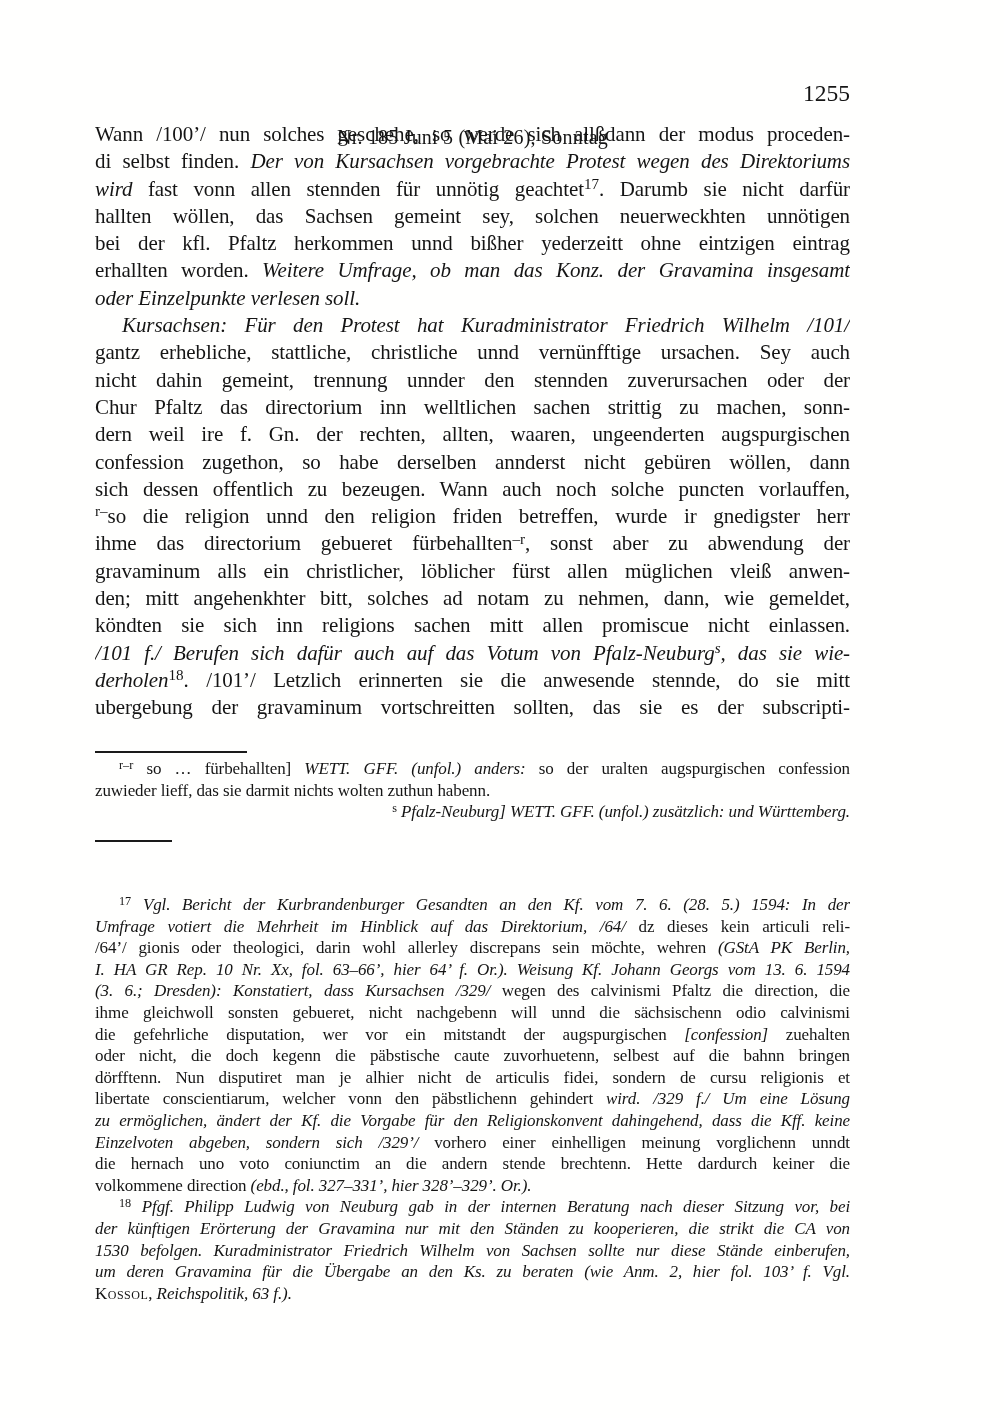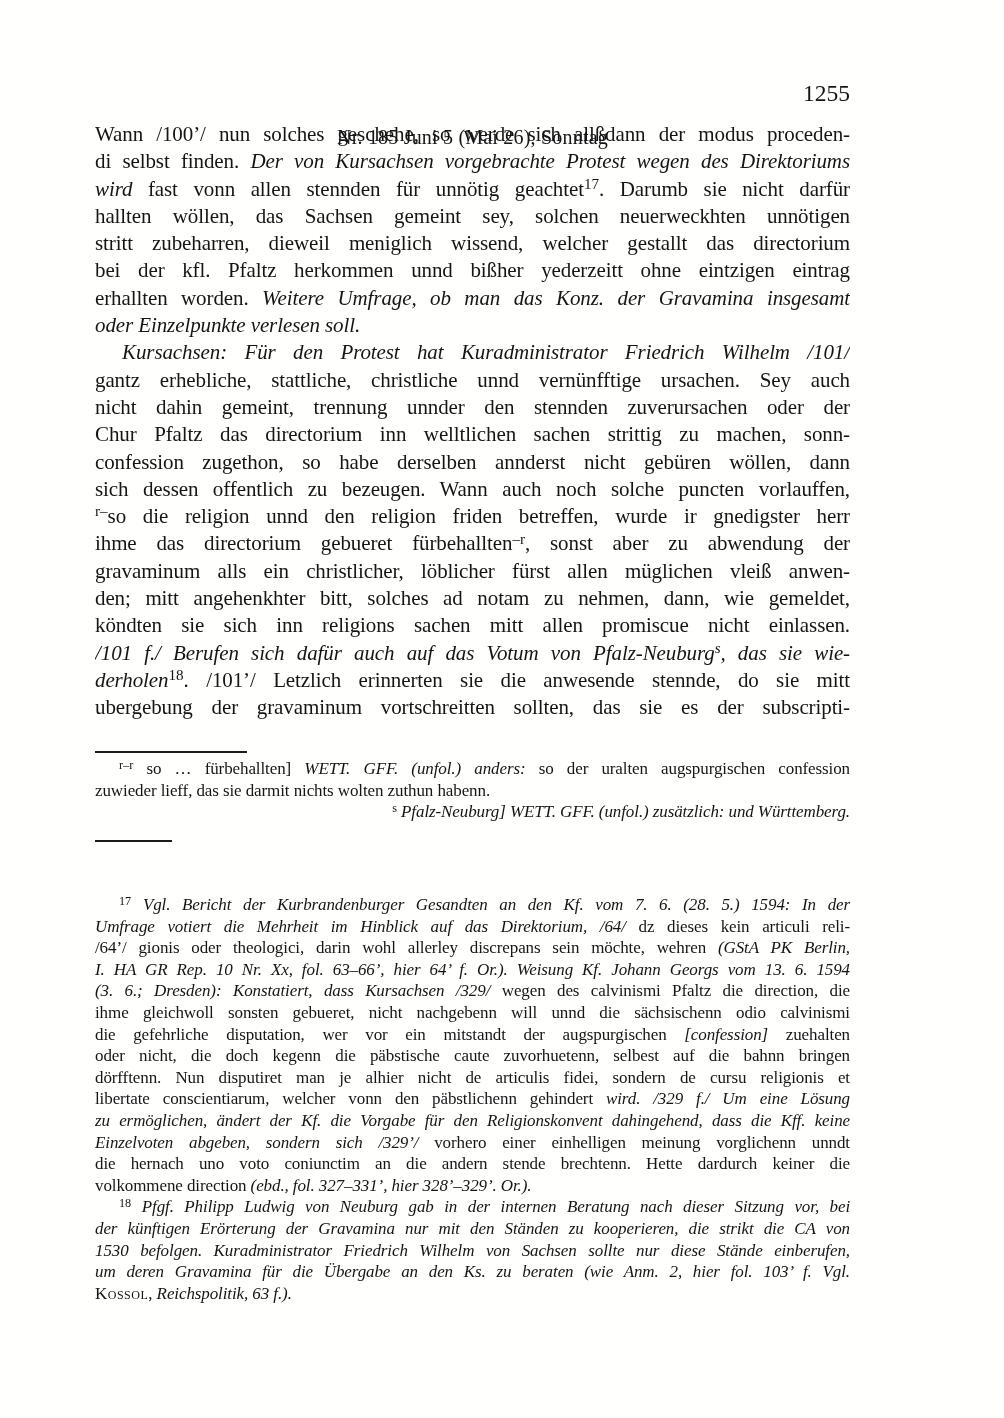--- a/index.html
+++ b/index.html
@@ -45,28 +45,28 @@
     <div class="pagehead">
       <span class="runhead">Nr. 185 Juni 5 (Mai 26), Sonntag</span>
       <span class="pagenum">1255</span>
     </div>
 
     <div class="body-text bl">
         <div class="ln j"><span class="st-r">Wann /100’/ nun solches geschehe, so werde sich allßdann der modus proceden-</span></div>
         <div class="ln j"><span class="st-r">di selbst finden. </span><span class="st-i">Der von Kursachsen vorgebrachte Protest wegen des Direktoriums</span></div>
         <div class="ln j"><span class="st-i">wird</span><span class="st-r"> fast vonn allen stennden für unnötig geachtet</span><span class="st-p">17</span><span class="st-r">. Darumb sie nicht darfür</span></div>
         <div class="ln j"><span class="st-r">hallten wöllen, das Sachsen gemeint sey, solchen neuerweckhten unnötigen</span></div>
-        <div class="ln j"><span class="st-r">stritt zubeharren, dieweil meniglich wissend, welcher gestallt das directorium</span></div>
         <div class="ln j"><span class="st-r">bei der kfl. Pfaltz herkommen unnd bißher yederzeitt ohne eintzigen eintrag</span></div>
         <div class="ln j"><span class="st-r">erhallten worden. </span><span class="st-i">Weitere Umfrage, ob man das Konz. der Gravamina insgesamt</span></div>
         <div class="ln"><span class="st-i">oder Einzelpunkte verlesen soll.</span></div>
         <div class="ln j ind"><span class="st-i">Kursachsen: Für den Protest hat Kuradministrator Friedrich Wilhelm /101/</span></div>
         <div class="ln j"><span class="st-r">gantz erhebliche, stattliche, christliche unnd vernünfftige ursachen. Sey auch</span></div>
         <div class="ln j"><span class="st-r">nicht dahin gemeint, trennung unnder den stennden zuverursachen oder der</span></div>
         <div class="ln j"><span class="st-r">Chur Pfaltz das directorium inn welltlichen sachen strittig zu machen, sonn-</span></div>
+        <div class="ln j"><span class="st-r">dern weil ire f. Gn. der rechten, allten, waaren, ungeenderten augspurgischen</span></div>
         <div class="ln j"><span class="st-r">confession zugethon, so habe derselben annderst nicht gebüren wöllen, dann</span></div>
         <div class="ln j"><span class="st-r">sich dessen offentlich zu bezeugen. Wann auch noch solche puncten vorlauffen,</span></div>
         <div class="ln j"><span class="st-p">r–</span><span class="st-r">so die religion unnd den religion friden betreffen, wurde ir gnedigster herr</span></div>
         <div class="ln j"><span class="st-r">ihme das directorium gebueret fürbehallten</span><span class="st-p">–r</span><span class="st-r">, sonst aber zu abwendung der</span></div>
         <div class="ln j"><span class="st-r">gravaminum alls ein christlicher, löblicher fürst allen müglichen vleiß anwen-</span></div>
         <div class="ln j"><span class="st-r">den; mitt angehenkhter bitt, solches ad notam zu nehmen, dann, wie gemeldet,</span></div>
         <div class="ln j"><span class="st-r">köndten sie sich inn religions sachen mitt allen promiscue nicht einlassen.</span></div>
         <div class="ln j"><span class="st-i">/101 f./ Berufen sich dafür auch auf das Votum von Pfalz-Neuburg</span><span class="st-q">s</span><span class="st-i">, das sie wie-</span></div>
         <div class="ln j"><span class="st-i">derholen</span><span class="st-p">18</span><span class="st-r">. /101’/ Letzlich erinnerten sie die anwesende stennde, do sie mitt</span></div>
         <div class="ln j"><span class="st-r">ubergebung der gravaminum vortschreitten sollten, das sie es der subscripti-</span></div>

